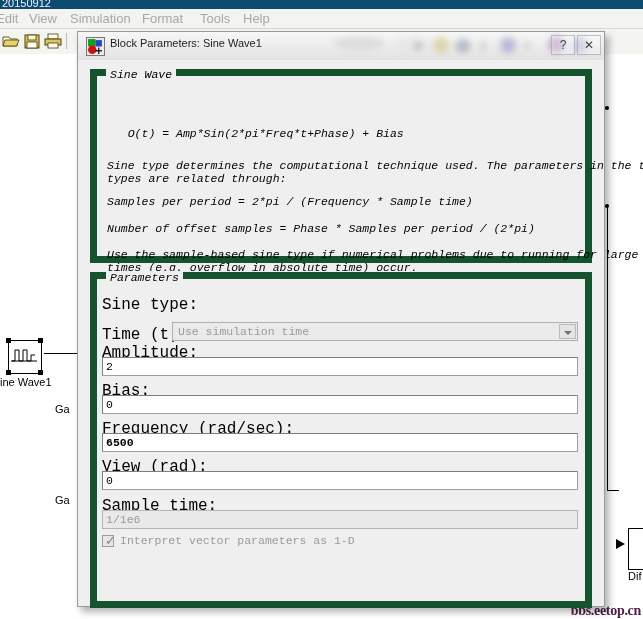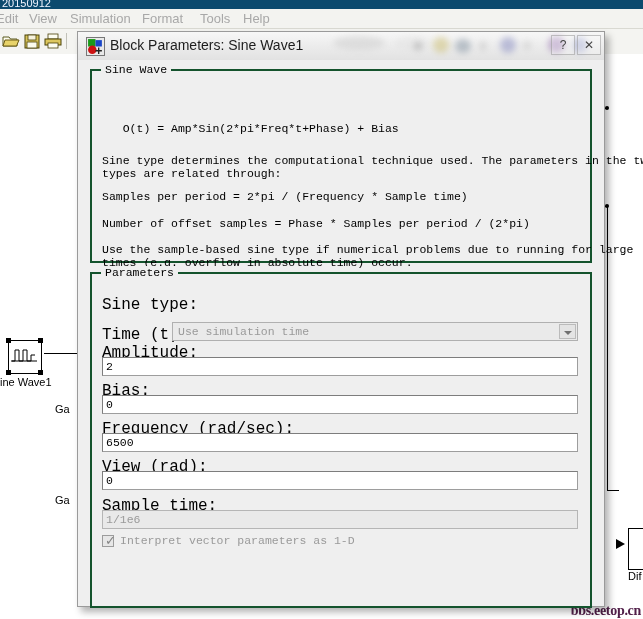--- a/index.html
+++ b/index.html
@@ -178,21 +178,21 @@
   #dialog-icon {
     position: absolute;
     left: 8px; top: 5px;
     width: 17px; height: 17px;
     border: 1px solid #777;
     background: #e8e8e8;
   }
   #dialog-title {
     position: absolute;
     left: 32px; top: 5px;
-    font-size: 14px;
+    font-size: 11px;
     color: #1d1d1d;
     white-space: nowrap;
   }
   .tb-btn {
     position: absolute;
     top: 3px;
     width: 24px; height: 20px;
     background: rgba(255,255,255,0.25);
     border: 1px solid rgba(150,150,150,0.55);
     display: flex;
@@ -208,23 +208,24 @@
   #dialog-body {
     position: absolute;
     left: 0; top: 28px;
     width: 526px; height: 546px;
     background: #efefef;
   }
 
   
   .groupbox {
     position: absolute;
-    border: 2px solid #14532d;
+    border: 7px solid #14532d;
     background: transparent;
     box-sizing: border-box;
+    font-style: italic;
   }
   .group-title {
     position: absolute;
     top: -8px; left: 9px;
     background: #efefef;
     padding: 0 4px;
     font-family: "Liberation Mono", monospace;
     font-size: 11.5px;
     color: #000;
     white-space: nowrap;
@@ -462,21 +463,21 @@
     <div class="textfield" style="left:24px; top:297px; width:476px;">
       <span class="field-text">2</span>
     </div>
 
     <span class="param-label" style="left:24px; top:322px">Bias:</span>
     <div class="textfield" style="left:24px; top:335px; width:476px;">
       <span class="field-text">0</span>
     </div>
 
     <span class="param-label" style="left:24px; top:360px">Frequency (rad/sec):</span>
-    <div class="textfield" style="left:24px; top:373px; width:476px;">
+    <div class="textfield" style="left:24px; top:373px; width:476px;font-weight:bold;">
       <span class="field-text">6500</span>
     </div>
 
     <span class="param-label" style="left:24px; top:398px">View (rad):</span>
     <div class="textfield" style="left:24px; top:411px; width:476px;">
       <span class="field-text">0</span>
     </div>
 
     <span class="param-label" style="left:24px; top:437px">Sample time:</span>
     <div class="textfield disabled" style="left:24px; top:450px; width:476px;">

